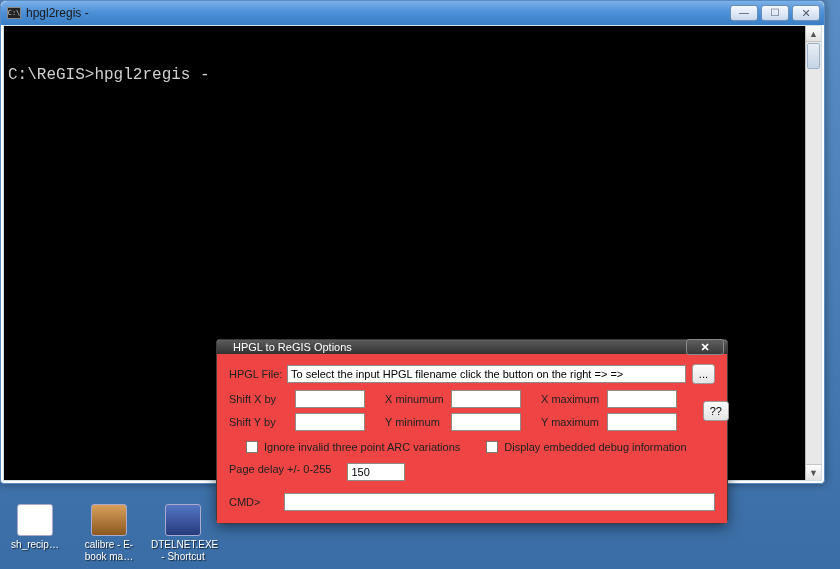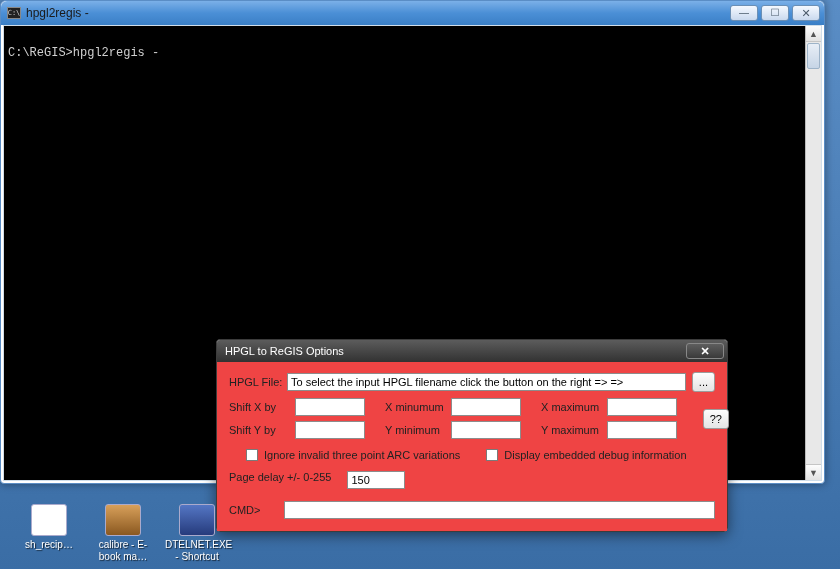--- a/index.html
+++ b/index.html
@@ -79,22 +79,22 @@
     bottom: 2px;
     border: 1px solid #cfdde9;
     background: #000;
     display: flex;
   }
   .console-body {
     flex: 1;
     background: #000;
     color: #d0d0d0;
     font-family: "Consolas", "Courier New", monospace;
-    font-size: 12px;
-    padding: 20px 4px 4px 4px;
+    font-size: 16px;
+    padding: 40px 4px 4px 4px;
     white-space: pre;
     overflow: hidden;
   }
   .console-scroll {
     width: 16px;
     background: #e8e8e8;
     border-left: 1px solid #bbb;
     position: relative;
   }
   .console-scroll .arrow {
@@ -131,25 +131,25 @@
     position: absolute;
     left: 216px;
     top: 339px;
     width: 512px;
     background: #f5f5f5;
     border: 1px solid #3c3c3c;
     border-radius: 4px;
     box-shadow: 0 3px 14px rgba(0,0,0,.5);
   }
   .dialog-titlebar {
-    height: 22px;
+    height: 14px;
     background: linear-gradient(180deg, #5c5c5c 0%, #323232 100%);
     display: flex;
     align-items: center;
-    padding: 0 3px 0 8px;
+    padding: 0 3px 0 16px;
     color: #fff;
     font-size: 11px;
     border-radius: 3px 3px 0 0;
   }
   .dialog-titlebar .title { flex: 1; }
   .dialog-close {
     width: 38px;
     height: 16px;
     background: linear-gradient(180deg, #5e5e5e, #3a3a3a);
     border: 1px solid #888;
@@ -221,21 +221,21 @@
     margin-bottom: 12px;
   }
   .bottom-row .btns { margin-left: auto; display: flex; gap: 12px; }
 
   .cmdrow { display: flex; align-items: center; gap: 24px; }
   .cmdrow .fld { flex: 1; }
 
   
   .desktop-icons {
     position: absolute;
-    left: 18px;
+    left: 4px;
     top: 504px;
     display: flex;
     gap: 12px;
   }
   .dicon {
     width: 62px;
     display: flex;
     flex-direction: column;
     align-items: center;
     gap: 3px;

